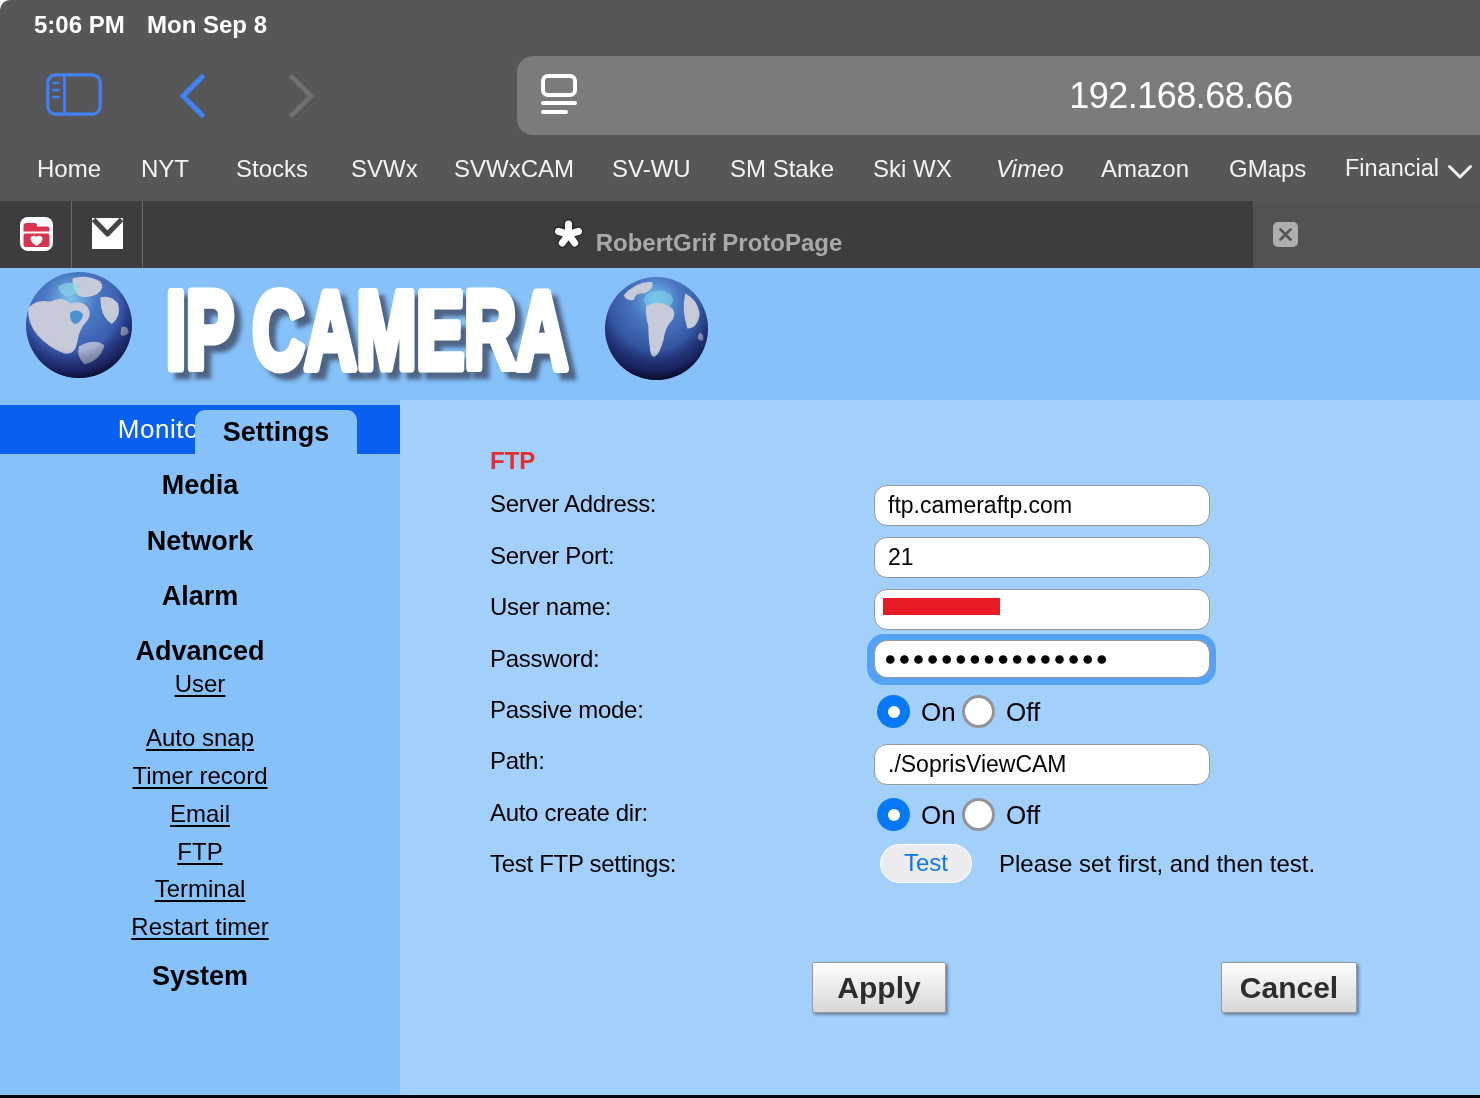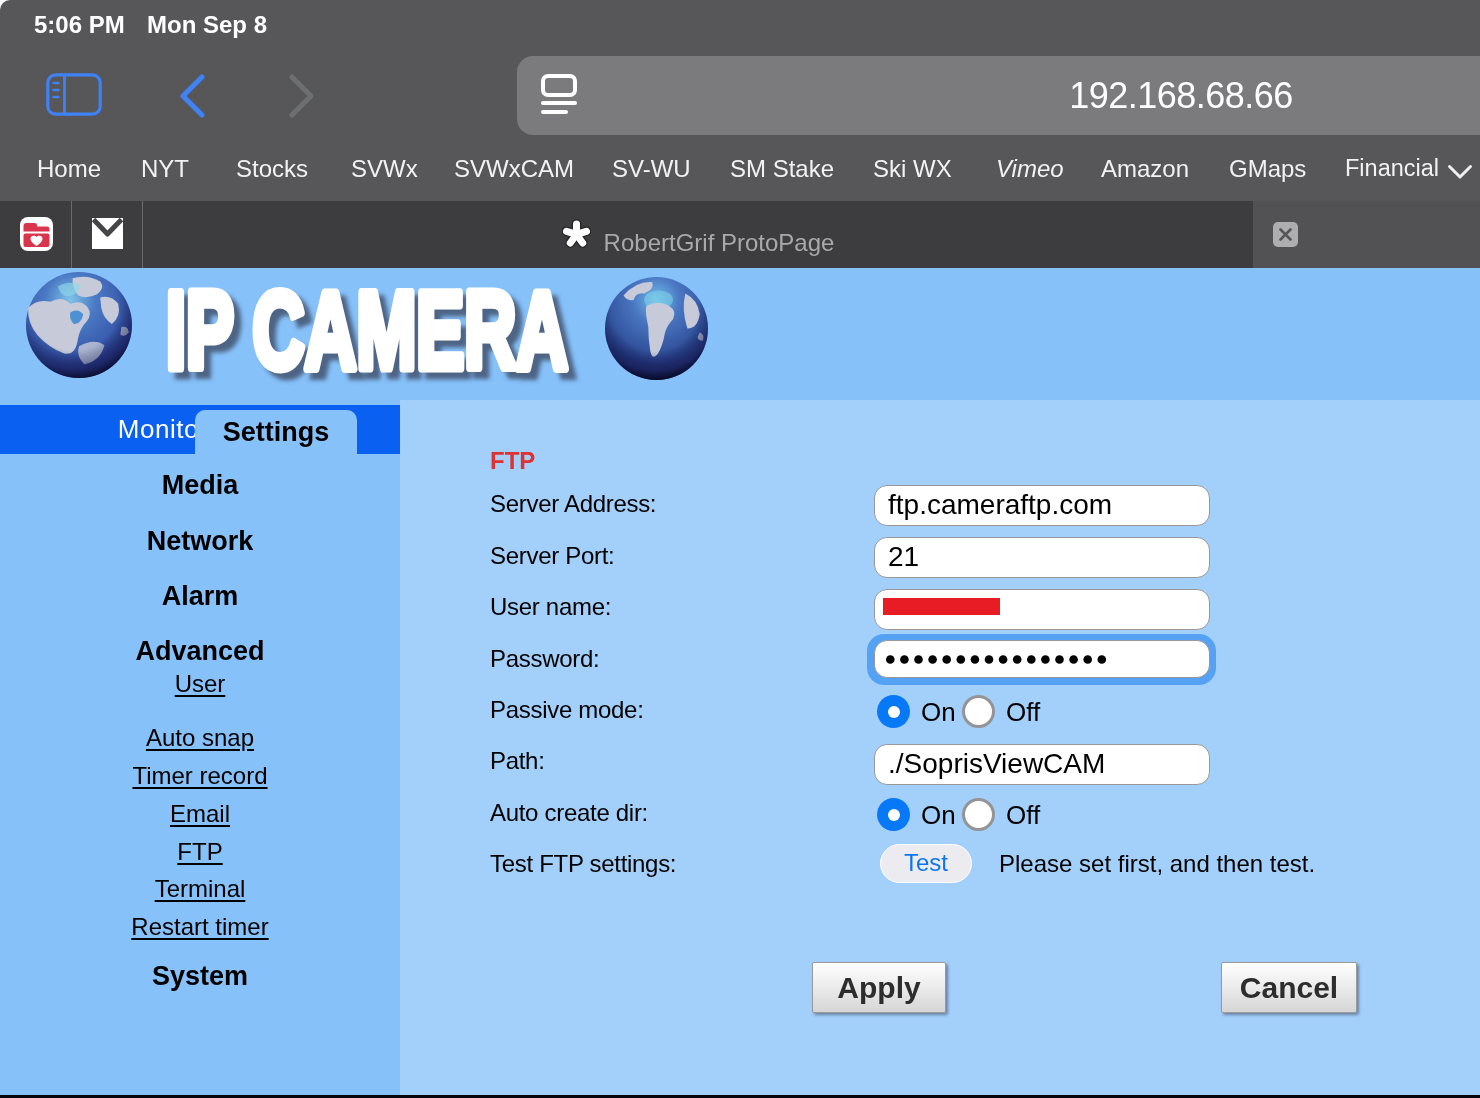--- a/index.html
+++ b/index.html
@@ -16,40 +16,40 @@
 #urltext { position:absolute; left:1056px; top:56px; width:250px; height:79px; line-height:79px; text-align:center; color:#fff; font-size:36px; letter-spacing:-0.5px; }
 
 
 .bm { position:absolute; top:155px; color:#f2f2f2; font-size:24px; white-space:nowrap; }
 
 
 #tabbar { position:absolute; left:0; top:201px; width:1480px; height:67px; background:#3d3d3f; }
 #tabbar-right { position:absolute; left:1253px; top:0; width:227px; height:67px; background:#525254; }
 .tabsep { position:absolute; top:0px; width:1px; height:67px; background:#6a6a6c; }
 #tabtitle { position:absolute; left:143px; top:0; width:1110px; height:67px; display:flex; align-items:center; justify-content:center; gap:13px; }
-#tabtitle span { color:#a9a9ab; font-size:24px; font-weight:400;margin-top:16px; }
+#tabtitle span { color:#a9a9ab; font-size:24px; font-weight:700;margin-top:16px; }
 #closebtn { position:absolute; left:1273px; top:222px; width:25px; height:25px; background:#aeaeb0; border-radius:5px; }
 
 
 
 #page { position:absolute; left:0; top:268px; width:1480px; height:830px; background:#a3cffb; }
 #header-band { position:absolute; left:0; top:0; width:1480px; height:132px; background:#86c1fa; }
 #sidebar { position:absolute; left:0; top:132px; width:400px; height:698px; background:#86c1fa; }
 #bluebar { position:absolute; left:0; top:137px; width:400px; height:49px; background:#0a60f0; }
 #monitor { position:absolute; left:8px; top:137px; width:200px; height:49px; line-height:49px; text-align:right; color:#fff; font-size:26px; letter-spacing:0.5px; }
 #settingstab { position:absolute; left:195px; top:142px; width:162px; height:46px; background:#86c1fa; border-radius:10px 10px 0 0; text-align:center; line-height:44px; font-size:27px; font-weight:700; color:#000; }
 #blackstrip { position:absolute; left:0; top:827px; width:1480px; height:3px; background:#05050f; }
 
 
 .m-b { position:absolute; left:0; width:400px; text-align:center; font-weight:700; font-size:27px; color:#000; }
 .m-l { position:absolute; left:0; width:400px; text-align:center; font-size:24px; color:#000; text-decoration:underline; text-underline-offset:3px; }
 
 
 .flabel { position:absolute; left:490px; font-size:24px; letter-spacing:-0.3px; color:#000; }
-.finput { position:absolute; left:874px; width:336px; height:41px; background:#fff; border:1.5px solid #98989a; border-radius:13px; font-size:28px; color:#000; line-height:38px; padding-left:13px; }
+.finput { position:absolute; left:874px; width:336px; height:41px; background:#fff; border:1.5px solid #98989a; border-radius:13px; font-size:23px; color:#000; line-height:38px; padding-left:13px; }
 #ftp-title { position:absolute; left:490px; top:179px; font-size:24px; font-weight:700; color:#e03030; }
 .radio-on { position:absolute; width:33px; height:33px; border-radius:50%; background:#0779f7; }
 .radio-on::after { content:""; position:absolute; left:10.5px; top:10.5px; width:12px; height:12px; border-radius:50%; background:#fff; }
 .radio-off { position:absolute; width:33px; height:33px; border-radius:50%; background:#fff; border:3.5px solid #949496; }
 .rlabel { position:absolute; font-size:26px; color:#000; }
 #testbtn { position:absolute; left:880px; top:576px; width:92px; height:39px; border-radius:20px; background:#ececf0; border:1.5px solid #ffffff; color:#0c76f2; font-size:24px; text-align:center; line-height:36px; }
 #testmsg { position:absolute; left:999px; top:582px; font-size:24px; color:#000; }
 .bigbtn { position:absolute; top:694px; height:51px; background:linear-gradient(#ffffff, #d6d6d6); border:1px solid #9a9a9a; border-radius:2px; box-shadow:2px 2px 3px rgba(40,40,60,0.45); font-size:30px; font-weight:700; color:#2d2d2d; text-align:center; line-height:49px; }
 #pw-ring { position:absolute; left:867px; top:366px; width:349px; height:51px; border-radius:17px; background:#55a2f5; }
 .reddact { position:absolute; left:883px; top:330px; width:117px; height:17px; background:#e81c24; }

